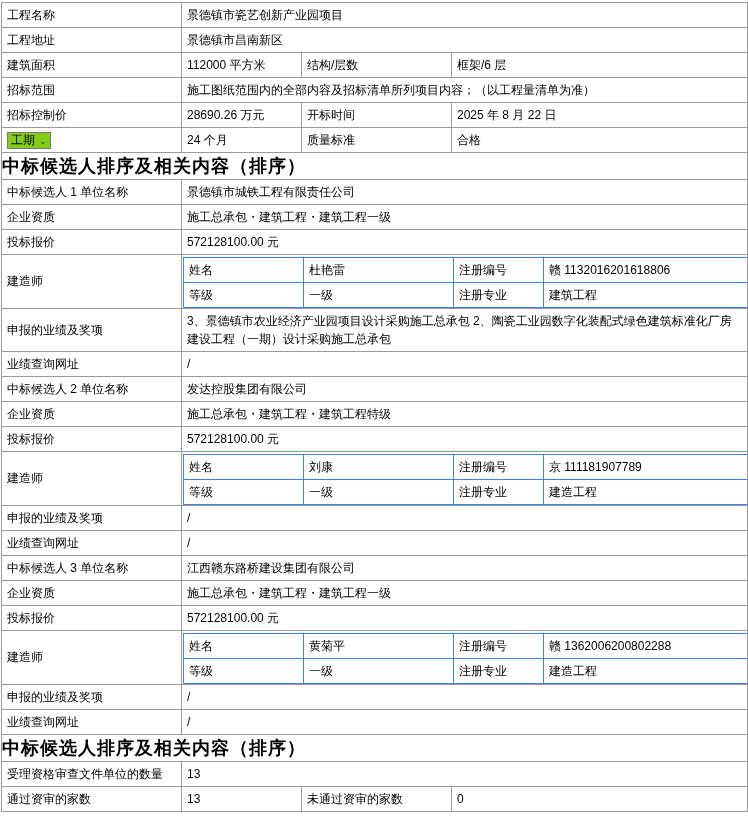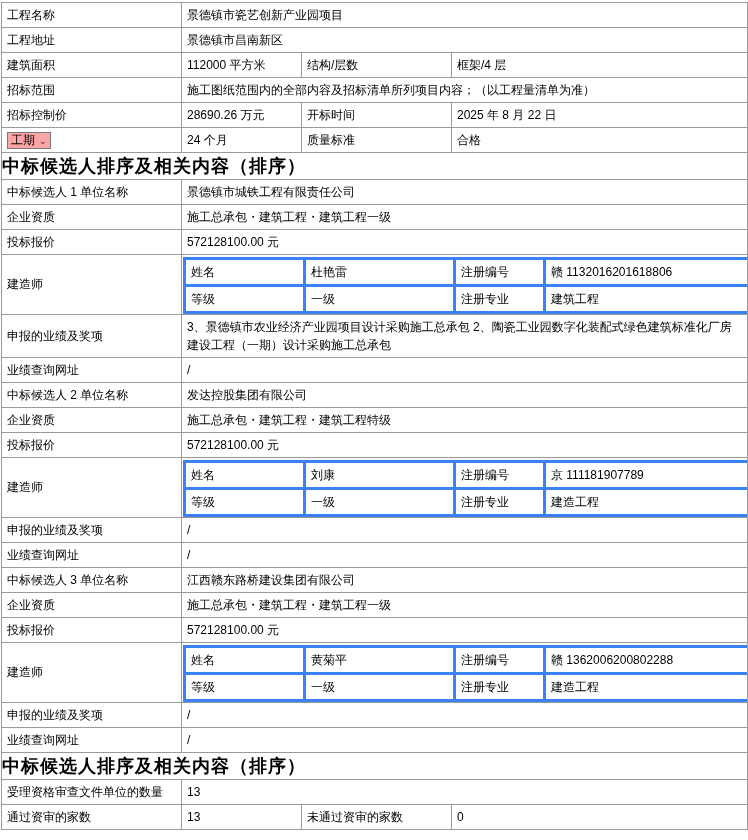--- a/index.html
+++ b/index.html
@@ -22,31 +22,31 @@
   }
   .lbl{white-space:nowrap;}
   .section{
     text-align:left;
     font-weight:bold;
     font-size:18px;
     letter-spacing:1px;
     padding:4px 0;
   }
   .nested{border-collapse:collapse;width:100%;table-layout:fixed;}
-  .nested td{border:3px solid #3b82f6;padding:3px 5px;height:18px;margin-top:11px;}
+  .nested td{border:1px solid #3b82f6;padding:3px 5px;height:18px;margin-top:11px;}
   .nopad{padding:0 !important;}
   .wrap{white-space:normal;line-height:18px;}
   .dropcell{position:relative;}
   .dropbox{
     display:inline-block;
     border:1px solid #7a7a7a;
     padding:0px 3px;
     font-size:12px;
     line-height:14px;
-    background:#fca5a5;
+    background:#84cc16;
   }
   .caret{font-size:9px;margin-left:4px;color:#333;}
 </style>
 </head>
 <body>
 
 <div class="sheet">
 
   <table>
     <colgroup>
@@ -65,21 +65,21 @@
 
     <tr>
       <td class="lbl">工程地址</td>
       <td colspan="4">景德镇市昌南新区</td>
     </tr>
 
     <tr>
       <td class="lbl">建筑面积</td>
       <td>112000 平方米</td>
       <td class="lbl">结构/层数</td>
-      <td colspan="2">框架/4 层</td>
+      <td colspan="2">框架/6 层</td>
     </tr>
 
     <tr>
       <td class="lbl">招标范围</td>
       <td colspan="4" class="wrap">施工图纸范围内的全部内容及招标清单所列项目内容；（以工程量清单为准）</td>
     </tr>
 
     <tr>
       <td class="lbl">招标控制价</td>
       <td>28690.26 万元</td>

